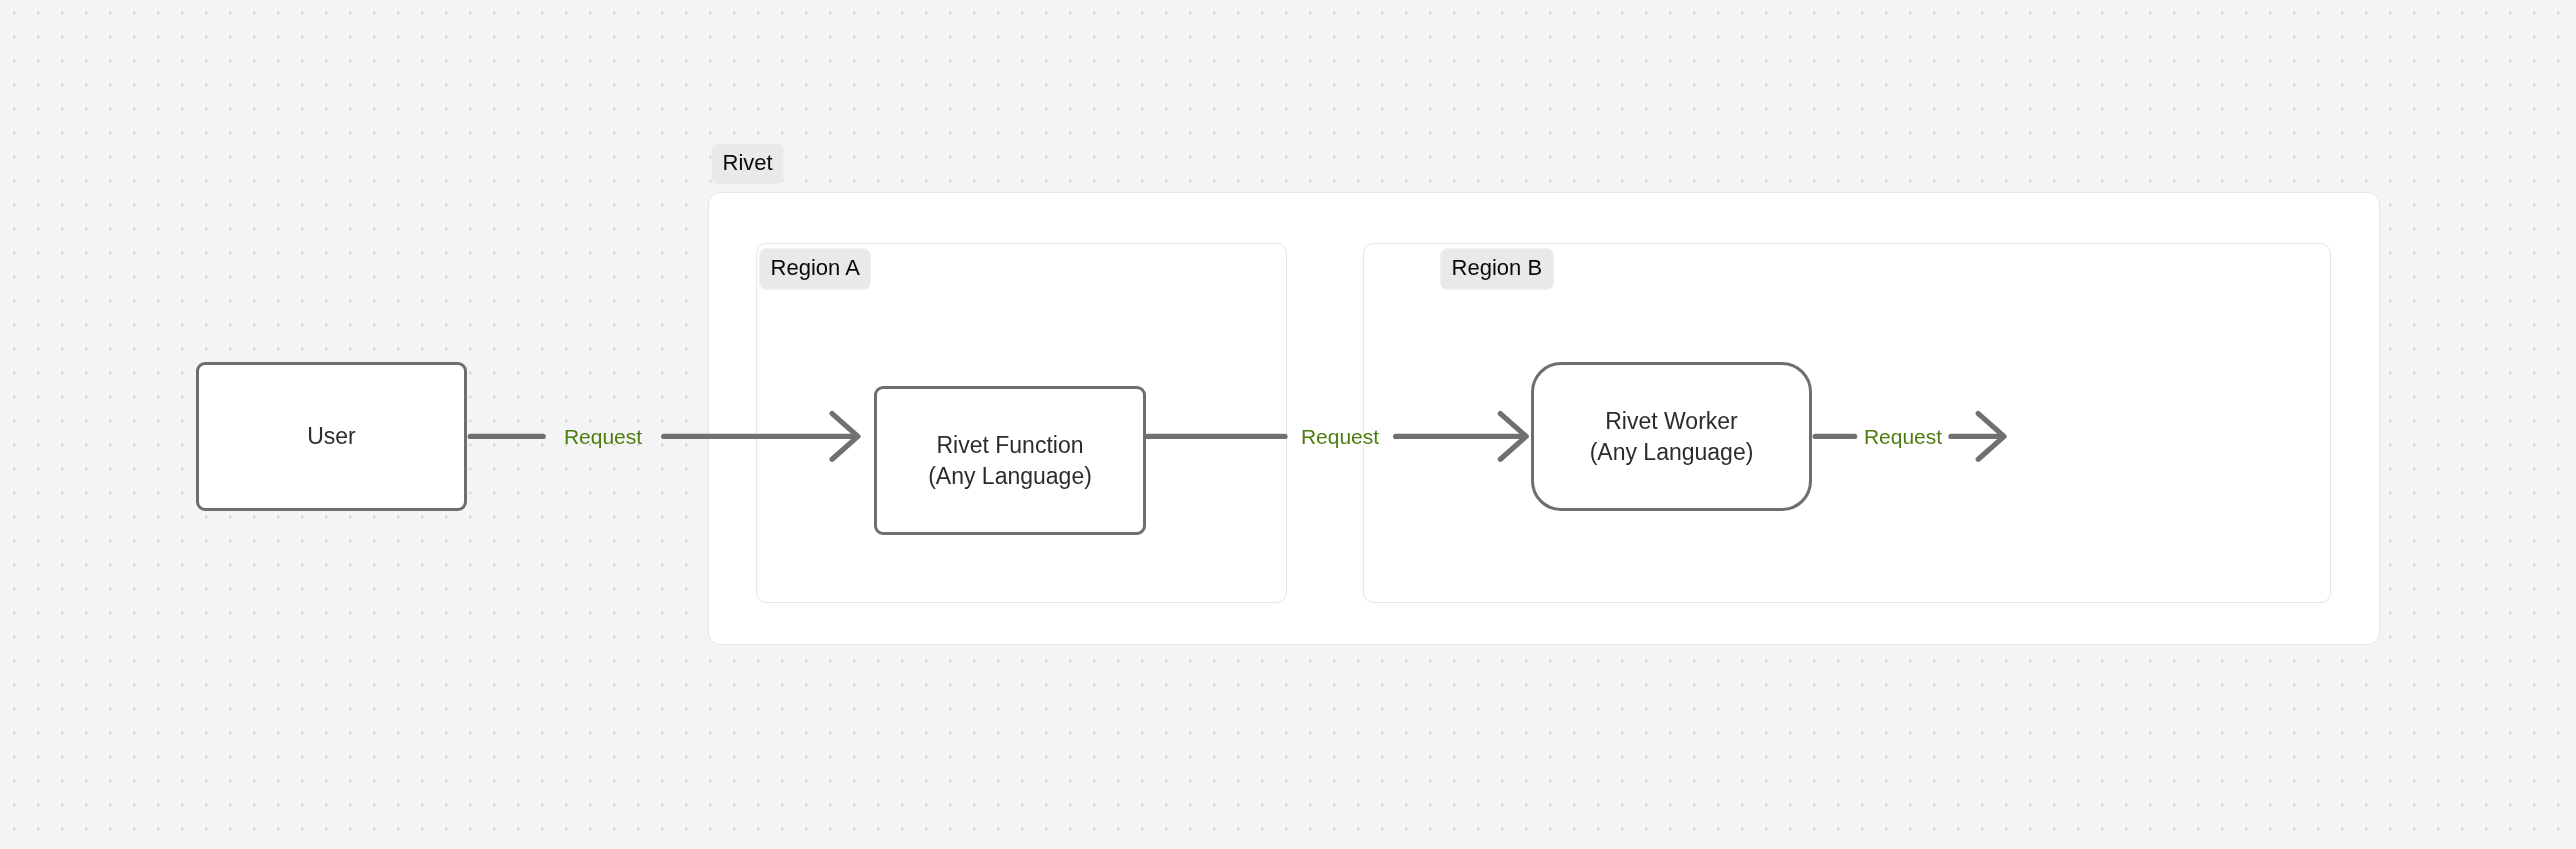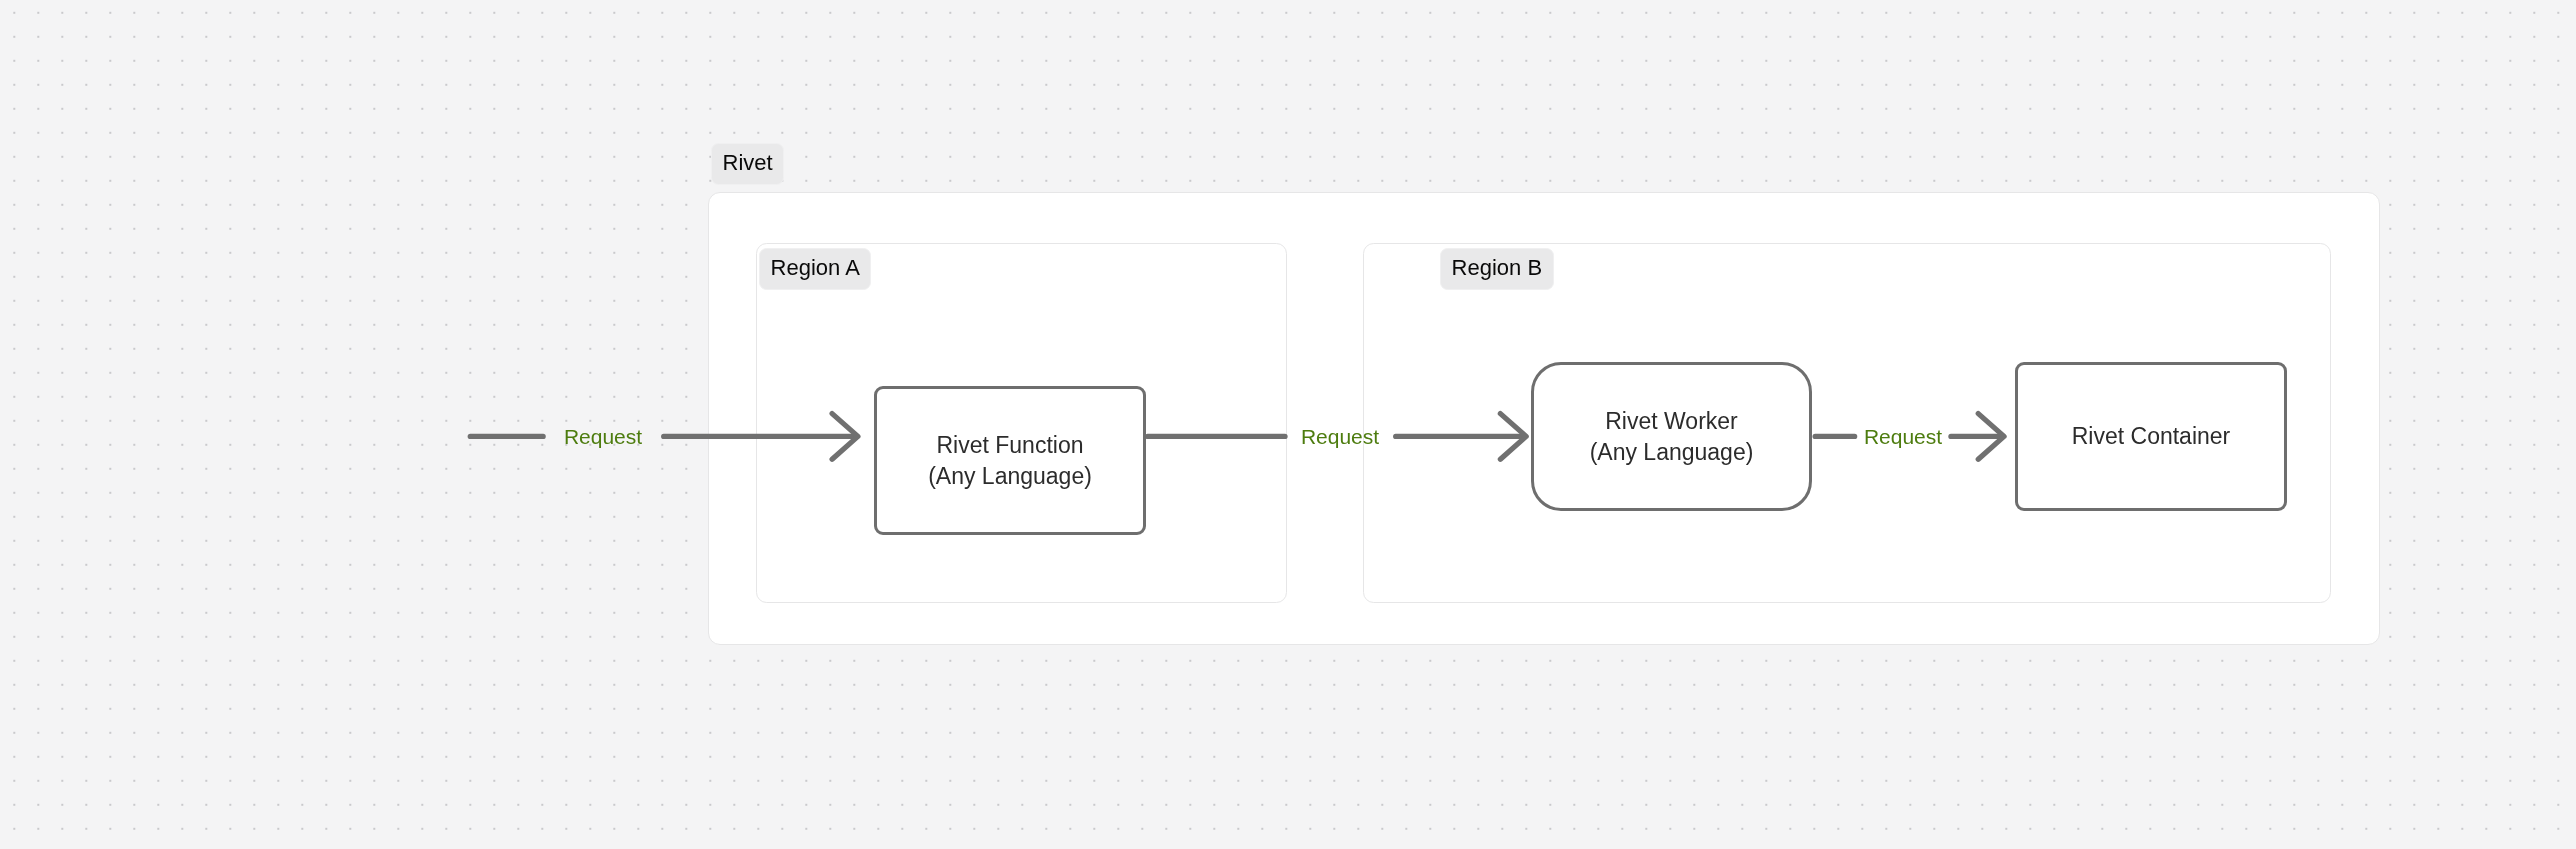--- a/index.html
+++ b/index.html
@@ -126,29 +126,29 @@
       <polyline points="2608,545 2642,575 2608,605"></polyline>
     </g>
   </svg>
 
   <div class="edge-label" style="left:603px; top:436px;">Request</div>
 
   <div class="edge-label" style="left:1340px; top:436px;">Request</div>
 
   <div class="edge-label" style="left:1903px; top:436px;">Request</div>
 
+  <div class="node" style="left:196px; top:362px; width:271px; height:149px;">
+    <span class="node-line">User</span>
+  </div>
 
   <div class="node" style="left:874px; top:362px; width:272px; height:149px;margin-top:24px;">
     <span class="node-line">Rivet Function</span>
     <span class="node-line">(Any Language)</span>
   </div>
 
   <div class="node" style="left:1531px; top:362px; width:281px; height:149px;border-radius:30px;">
     <span class="node-line">Rivet Worker</span>
     <span class="node-line">(Any Language)</span>
   </div>
 
-  <div class="node" style="left:2015px; top:362px; width:272px; height:149px;">
-    <span class="node-line">Rivet Container</span>
-  </div>
 
 </div>
 
 
 </body></html>

